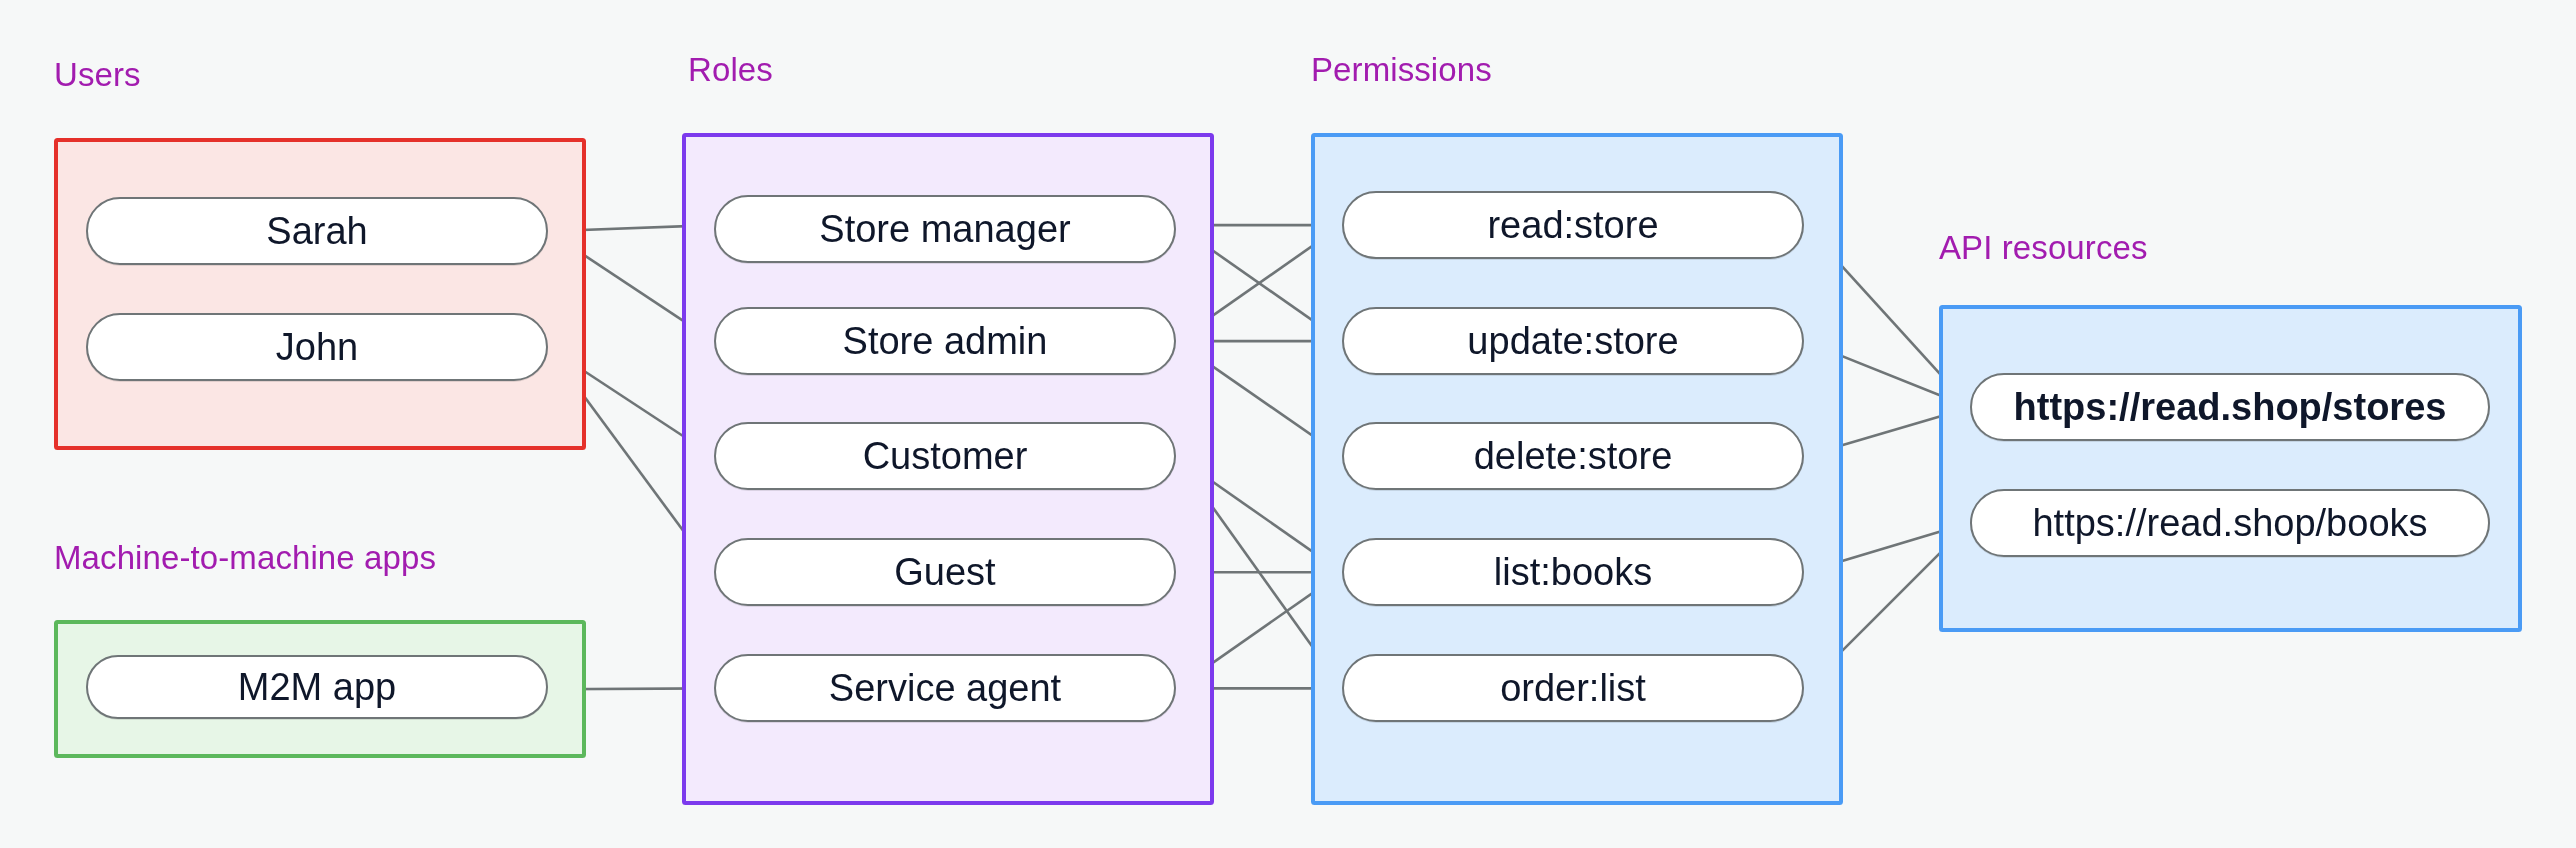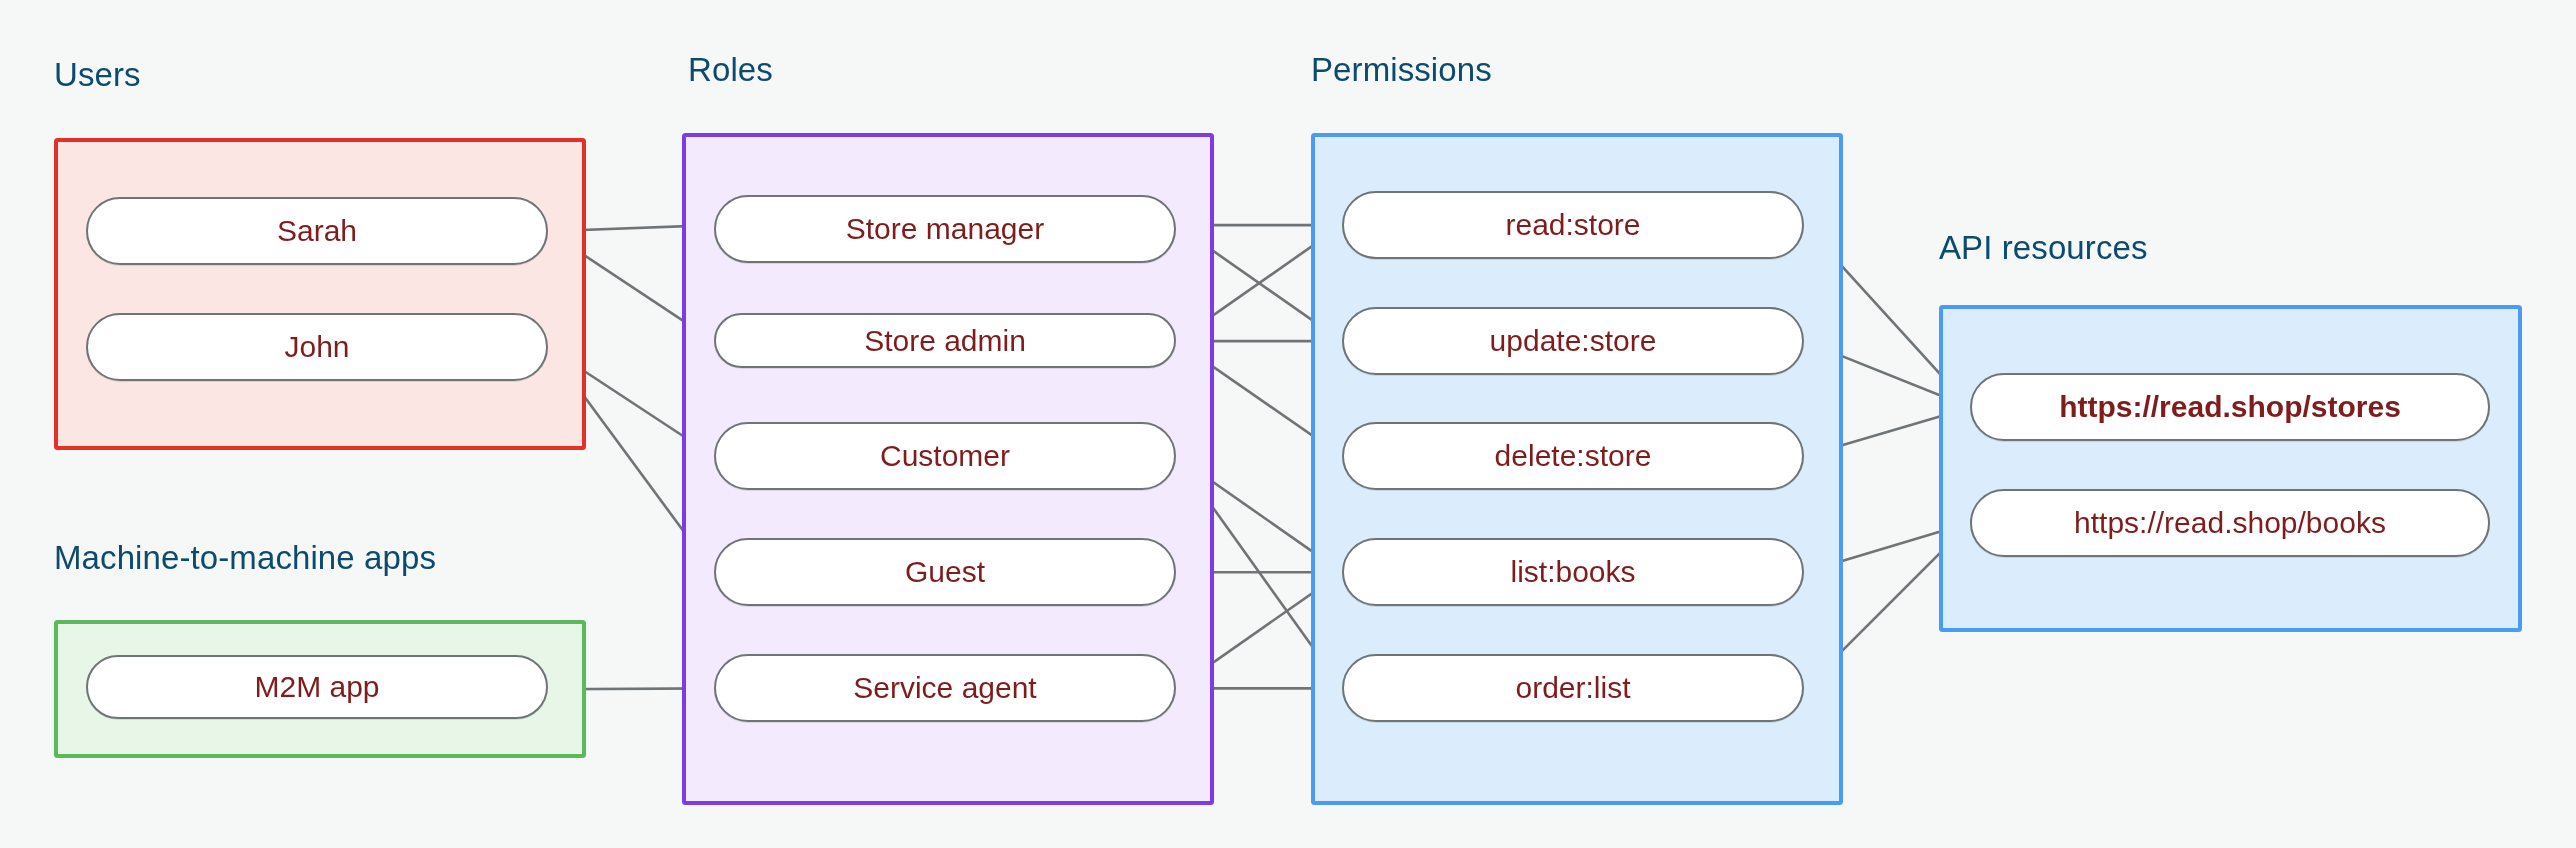--- a/index.html
+++ b/index.html
@@ -9,43 +9,43 @@
     font-family:"Liberation Sans", sans-serif;
     overflow:hidden;
     position:relative;
   }
   #stage{position:absolute;inset:0;}
   svg.edges{position:absolute;left:0;top:0;width:2576px;height:848px;pointer-events:none;}
 
   .group-label{
     position:absolute;
     font-size:33px;
-    color:#0c4a6e;
+    color:#a21caf;
     font-weight:400;
     white-space:nowrap;
     letter-spacing:0.1px;
   }
   .group-box{
     position:absolute;
     box-sizing:border-box;
     border-width:4.4px;
     border-style:solid;
     border-radius:3.5px;
   }
   .node{
     position:absolute;
     box-sizing:border-box;
     background:#ffffff;
     border:2.6px solid #6f7577;
     border-radius:872px;
     display:flex;
     align-items:center;
     justify-content:center;
-    font-size:30px;
-    color:#7f1d1d;
+    font-size:38px;
+    color:#0f172a;
     white-space:nowrap;
     box-shadow:0 0.9px 0 rgba(0,0,0,.10);
   }
 </style>
 </head>
 <body>
 
 <div id="stage">
 
   <svg class="edges" id="edge-layer" viewBox="0 0 2952 972" preserveAspectRatio="none">
@@ -88,21 +88,21 @@
   <div class="node" id="node-Sarah" style="left: 86px; top: 197px; width: 462px; height: 68px; border-color: rgb(111, 117, 119); background: rgb(255, 255, 255);">Sarah</div>
   <div class="node" id="node-John" style="left: 86px; top: 313px; width: 462px; height: 68px; border-color: rgb(111, 117, 119); background: rgb(255, 255, 255);">John</div>
 
   <div class="group-label" id="lbl-m2m" style="left: 54px; top: 539px;">Machine-to-machine apps</div>
   <div class="group-box" id="box-m2m" style="left: 54px; top: 620px; width: 532px; height: 138px; border-color: rgb(92, 184, 92); background: rgb(231, 246, 231);"></div>
   <div class="node" id="node-M2Mapp" style="left: 86px; top: 655px; width: 462px; height: 64px; border-color: rgb(111, 117, 119); background: rgb(255, 255, 255);">M2M app</div>
 
   <div class="group-label" id="lbl-roles" style="left: 682px; top: 51px; margin-left: 6px;">Roles</div>
   <div class="group-box" id="box-roles" style="left: 682px; top: 133px; width: 532px; height: 672px; border-color: rgb(124, 58, 237); background: rgb(243, 234, 253);"></div>
   <div class="node" id="node-Storemanager" style="left: 714px; top: 195px; width: 462px; height: 68px; border-color: rgb(111, 117, 119); background: rgb(255, 255, 255);">Store manager</div>
-  <div class="node" id="node-Storeadmin" style="left: 714px; top: 307px; width: 462px; height: 55px; border-color: rgb(111, 117, 119); background: rgb(255, 255, 255); margin-top: 6px;">Store admin</div>
+  <div class="node" id="node-Storeadmin" style="left: 714px; top: 307px; width: 462px; height: 68px; border-color: rgb(111, 117, 119); background: rgb(255, 255, 255);">Store admin</div>
   <div class="node" id="node-Customer" style="left: 714px; top: 422px; width: 462px; height: 68px; border-color: rgb(111, 117, 119); background: rgb(255, 255, 255);">Customer</div>
   <div class="node" id="node-Guest" style="left: 714px; top: 538px; width: 462px; height: 68px; border-color: rgb(111, 117, 119); background: rgb(255, 255, 255);">Guest</div>
   <div class="node" id="node-Serviceagent" style="left: 714px; top: 654px; width: 462px; height: 68px; border-color: rgb(111, 117, 119); background: rgb(255, 255, 255);">Service agent</div>
 
   <div class="group-label" id="lbl-permissions" style="left: 1311px; top: 51px;">Permissions</div>
   <div class="group-box" id="box-permissions" style="left: 1311px; top: 133px; width: 532px; height: 672px; border-color: rgb(74, 155, 245); background: rgb(219, 236, 253);"></div>
   <div class="node" id="node-readstore" style="left: 1342px; top: 191px; width: 462px; height: 68px; border-color: rgb(111, 117, 119); background: rgb(255, 255, 255);">read:store</div>
   <div class="node" id="node-updatestore" style="left: 1342px; top: 307px; width: 462px; height: 68px; border-color: rgb(111, 117, 119); background: rgb(255, 255, 255);">update:store</div>
   <div class="node" id="node-deletestore" style="left: 1342px; top: 422px; width: 462px; height: 68px; border-color: rgb(111, 117, 119); background: rgb(255, 255, 255);">delete:store</div>
   <div class="node" id="node-listbooks" style="left: 1342px; top: 538px; width: 462px; height: 68px; border-color: rgb(111, 117, 119); background: rgb(255, 255, 255);">list:books</div>

